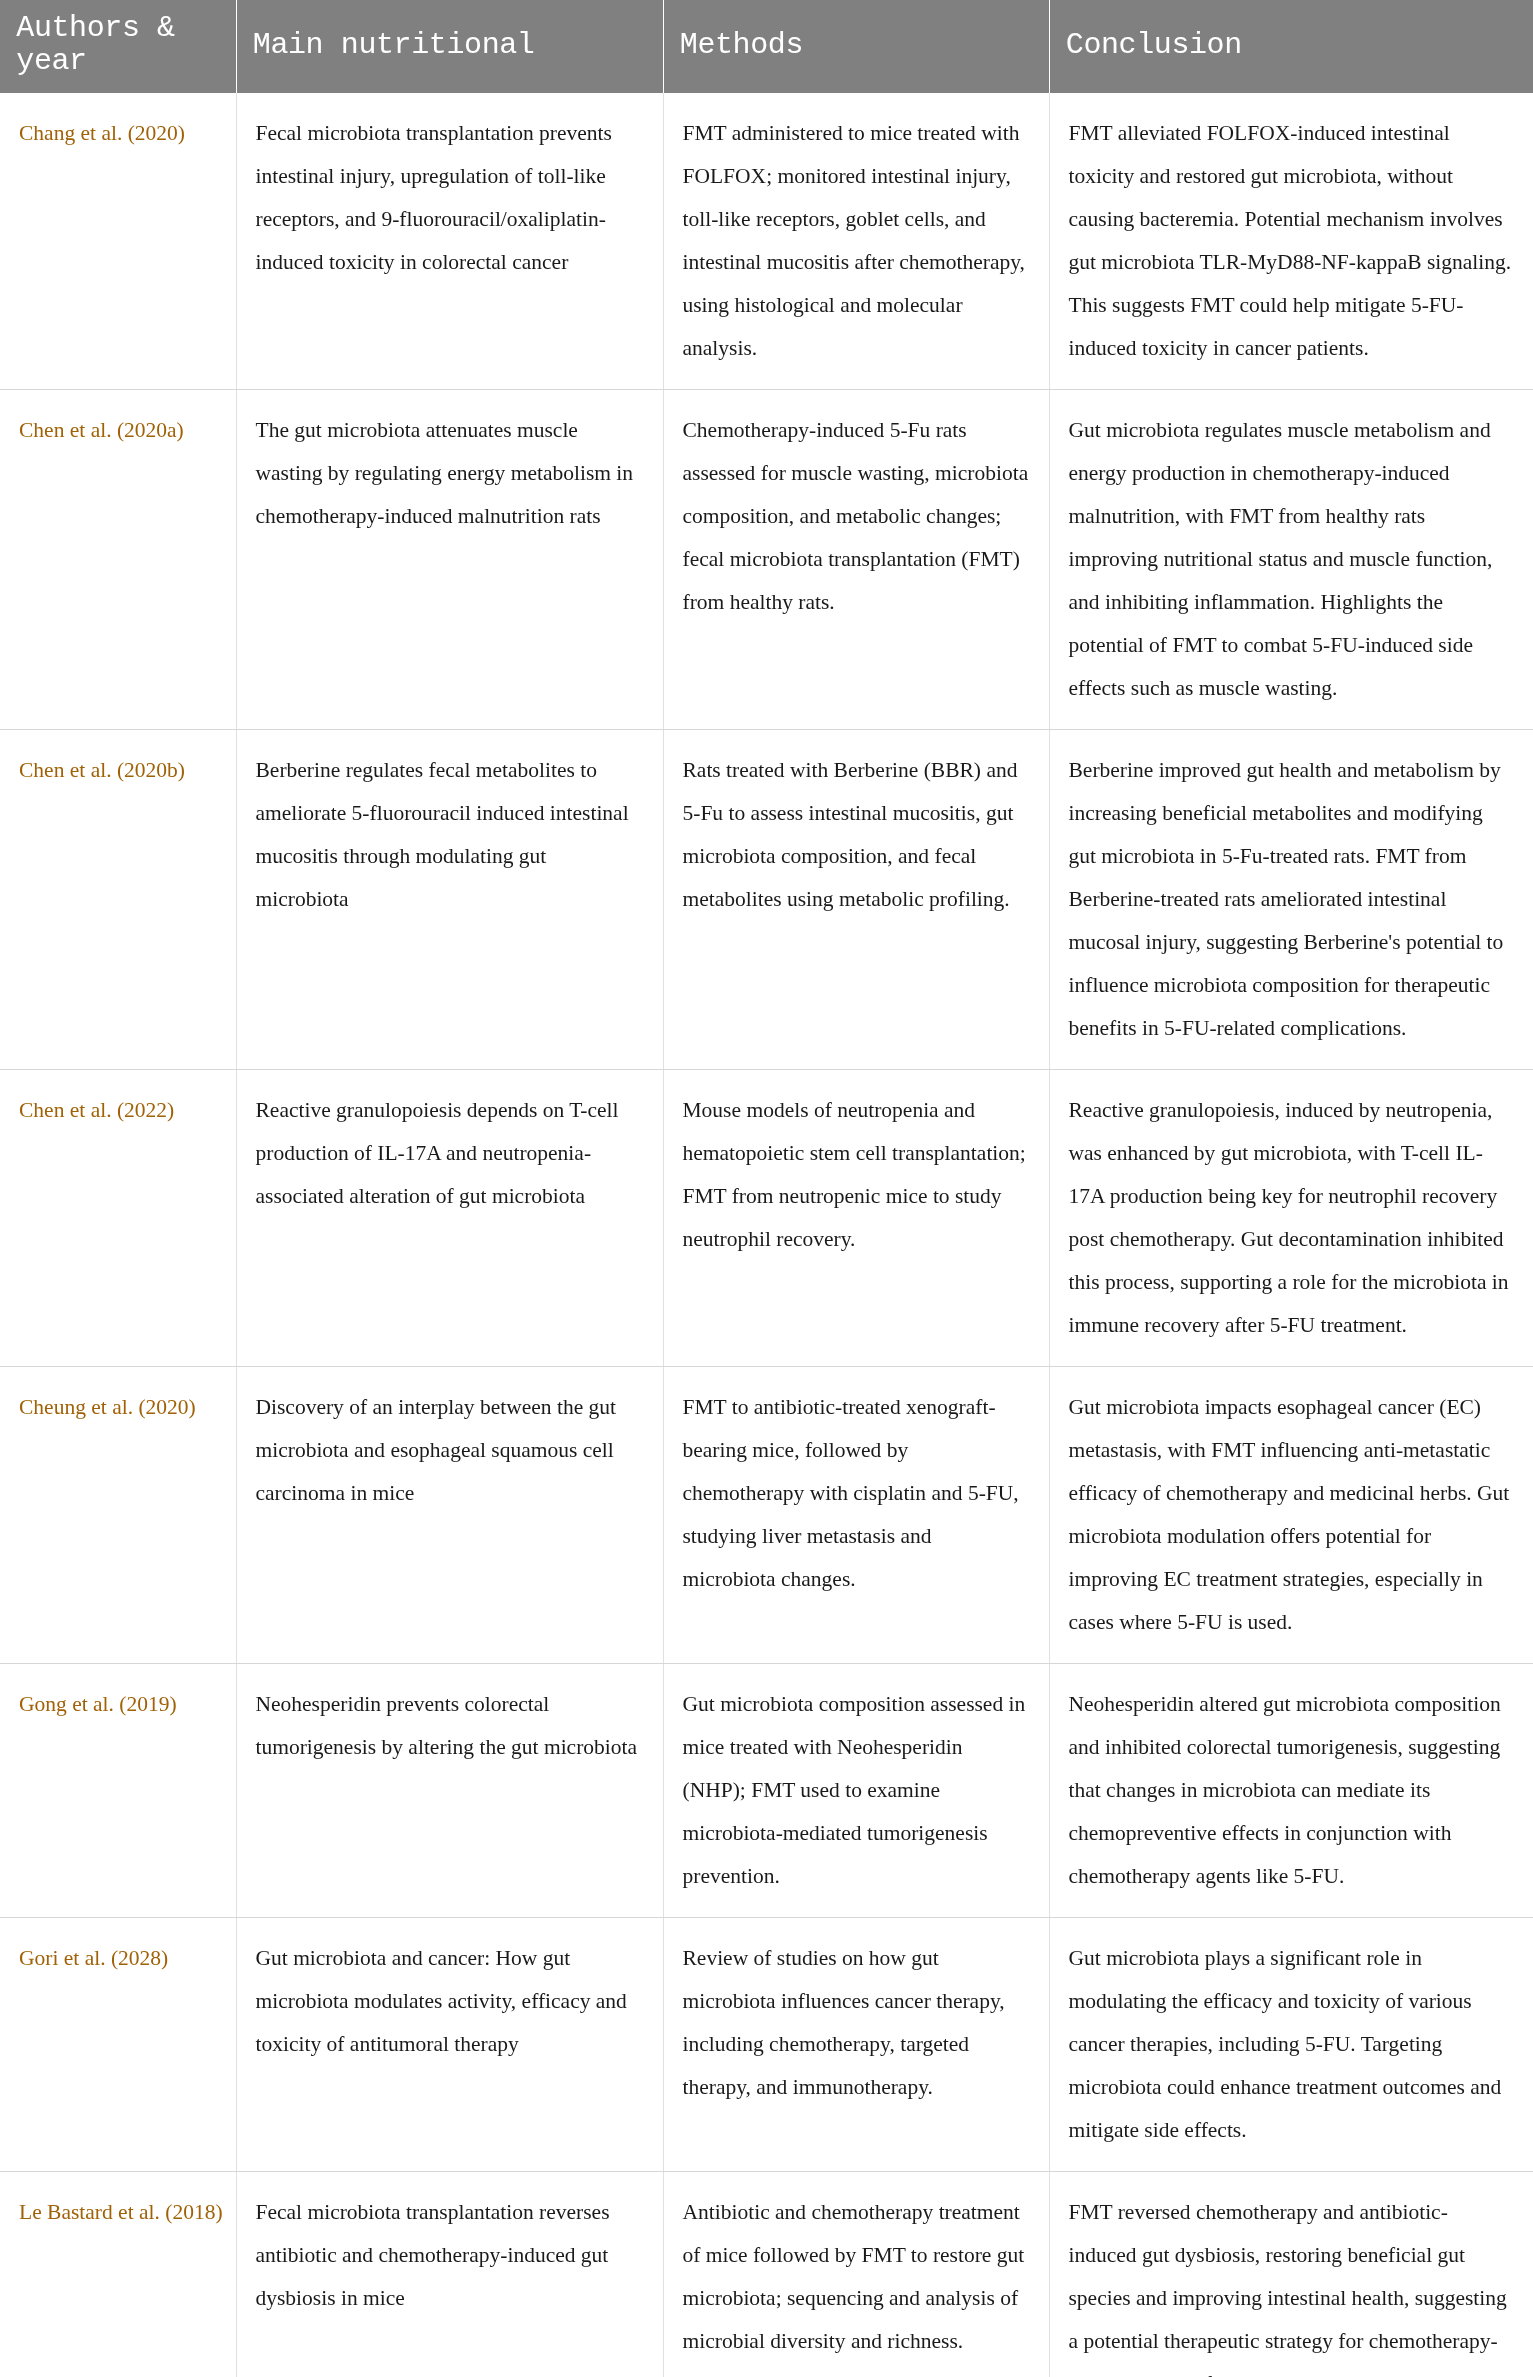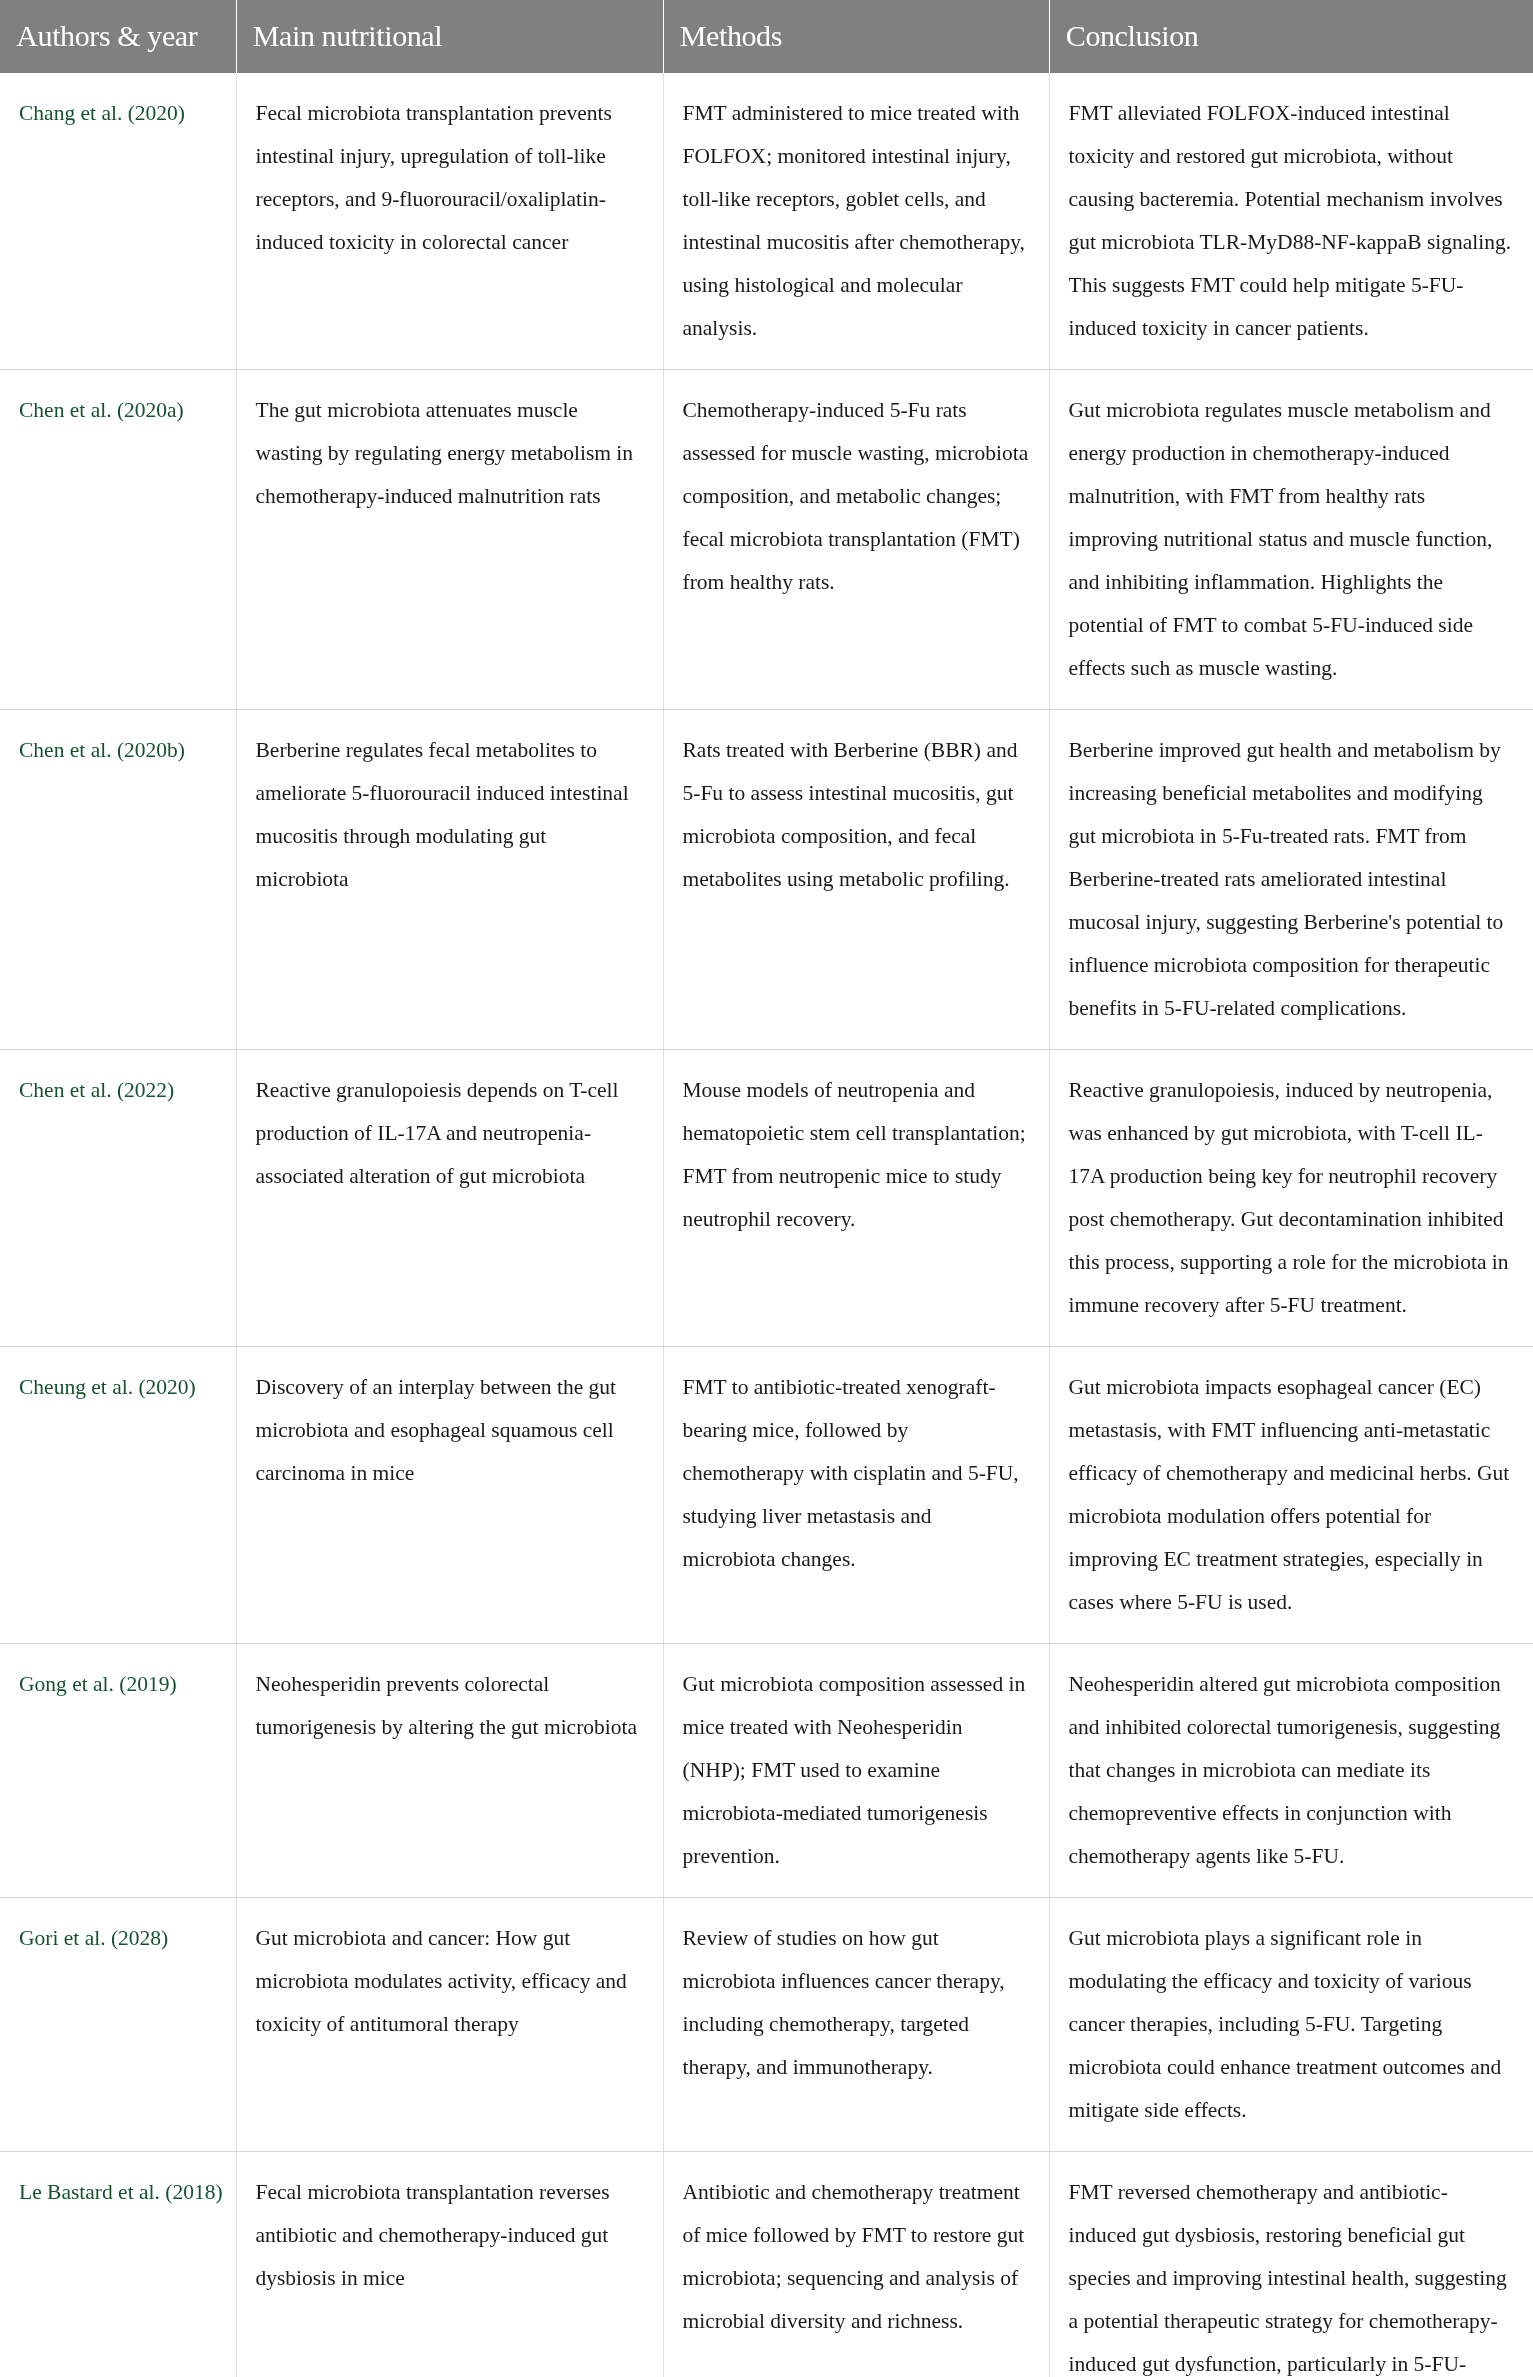--- a/index.html
+++ b/index.html
@@ -22,21 +22,21 @@
     table-layout: fixed;
   }
   table.study-table col.c-authors   { width: 236px; }
   table.study-table col.c-main      { width: 427px; }
   table.study-table col.c-methods   { width: 386px; }
   table.study-table col.c-conclusion{ width: 485px; }
 
   thead th {
     background: #808080;
     color: #ffffff;
-    font-family: Liberation Serif, serif;
+    font-family: Liberation Mono, monospace;
     font-weight: 400;
     font-size: 30px;
     letter-spacing: -0.4px;
     text-align: left;
     padding: 12px 16.3px 15px 16.3px;
     vertical-align: middle;
     border-right: 1.5px solid #ffffff;
     height: 46px;
     line-height: 1.1;
   }
@@ -51,21 +51,21 @@
     border-right: 1.5px solid #e0e0e0;
     background: #ffffff;
     word-wrap: break-word;
     overflow-wrap: break-word;
     hyphens: none;
   }
   tbody td:last-child { border-right: none; margin-left: 39px; }
   tbody tr:last-child td { border-bottom: 1.5px solid #d6d6d6; }
 
   td.authors-cell {
-    color: #14532d;
+    color: #a16207;
     border-right: 1.5px solid #e0e0e0;
     white-space: nowrap;
   }
 </style>
 </head>
 <body>
 
 <div class="table-wrap">
   <table class="study-table">
     <colgroup>

